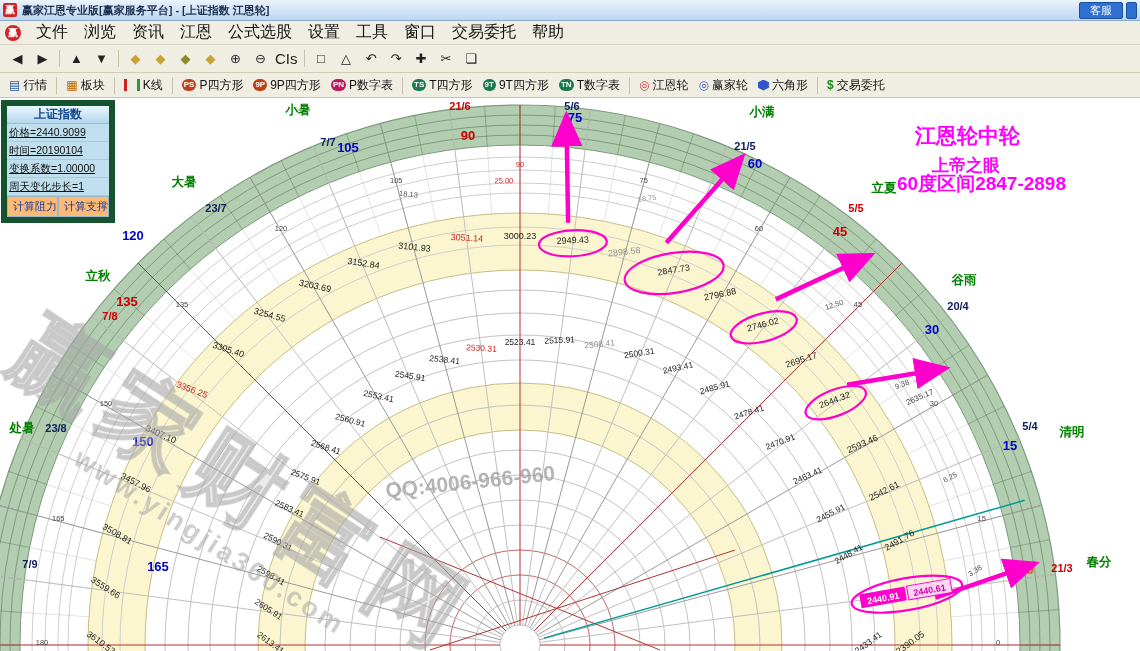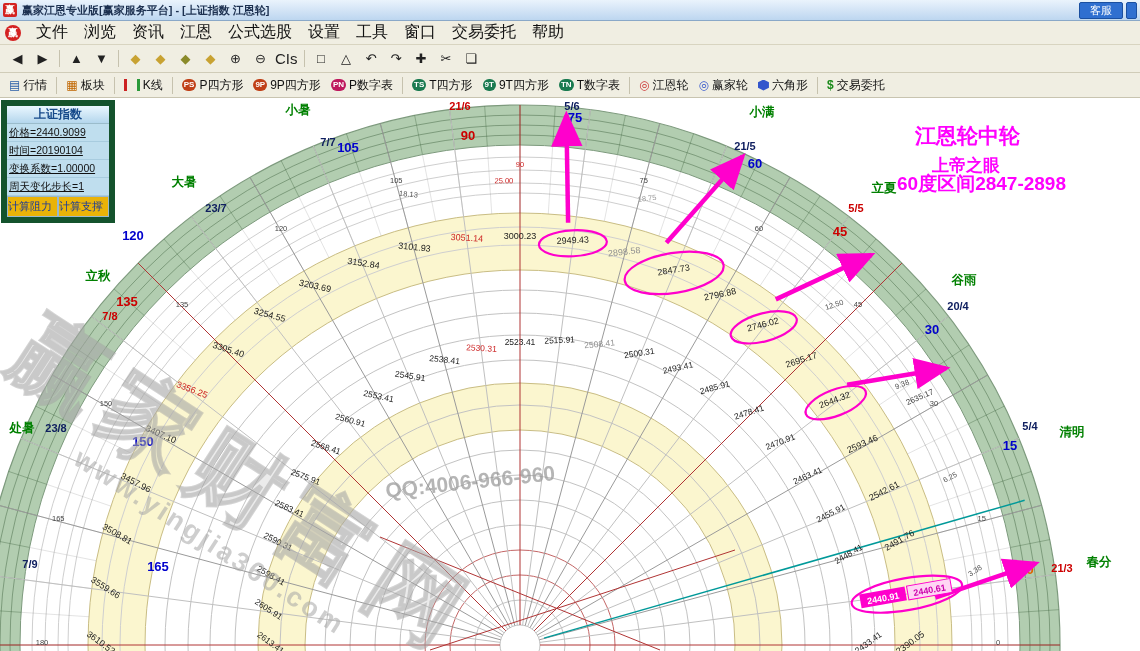--- a/index.html
+++ b/index.html
@@ -39,22 +39,22 @@
   .chart{position:absolute;left:0;top:98px;width:1140px;height:553px;background:#fff;overflow:hidden;}
   .chart svg{position:absolute;left:0;top:0;z-index:1;}
   svg text{font-family:"Liberation Sans","DejaVu Sans",sans-serif;}
   
   .info-panel{position:absolute;left:1px;top:2px;width:102px;border:6px solid #14532d;background:#cfe7f5;z-index:6;}
   .info-title{background:linear-gradient(#eaf7ff,#b4d6ec);color:#164a8a;font-weight:bold;font-size:12px;
     text-align:center;height:17px;line-height:17px;border-bottom:1px solid #9bbccb;}
   .info-row{font-size:10.5px;color:#111;background:#bfdeee;border-bottom:1px solid #a8ccdf;
     padding:2px 2px 1px 2px;white-space:nowrap;overflow:hidden;text-decoration:underline;}
   .info-buttons{display:flex;}
-  .info-btn{flex:1;font-size:11px;color:#1a3a9a;background:#eab308;border:1px solid #9ab8cc;
-    text-align:left;padding:2px 0;cursor:pointer;}
+  .info-btn{flex:1;font-size:11px;color:#1a3a9a;background:#fdba74;border:1px solid #9ab8cc;
+    text-align:right;padding:2px 0;cursor:pointer;}
   
   .watermark-brand{position:absolute;left:55px;top:190px;font-size:92px;font-weight:bold;letter-spacing:14px;
     color:rgba(190,190,190,0.30);-webkit-text-stroke:2px rgba(160,160,160,0.45);
     transform:rotate(33deg);transform-origin:left top;white-space:nowrap;pointer-events:none;z-index:2;}
   .watermark-url{position:absolute;left:85px;top:345px;font-size:27px;font-weight:bold;letter-spacing:3px;
     color:rgba(165,165,165,0.55);transform:rotate(33deg);transform-origin:left top;white-space:nowrap;pointer-events:none;z-index:2;}
   .watermark-qq{position:absolute;left:385px;top:372px;font-size:21px;font-weight:bold;
     color:rgba(150,150,150,0.70);transform:rotate(-6deg);white-space:nowrap;pointer-events:none;z-index:2;}
   
   .anno{position:absolute;color:#ff00ff;font-weight:bold;white-space:nowrap;z-index:4;}

